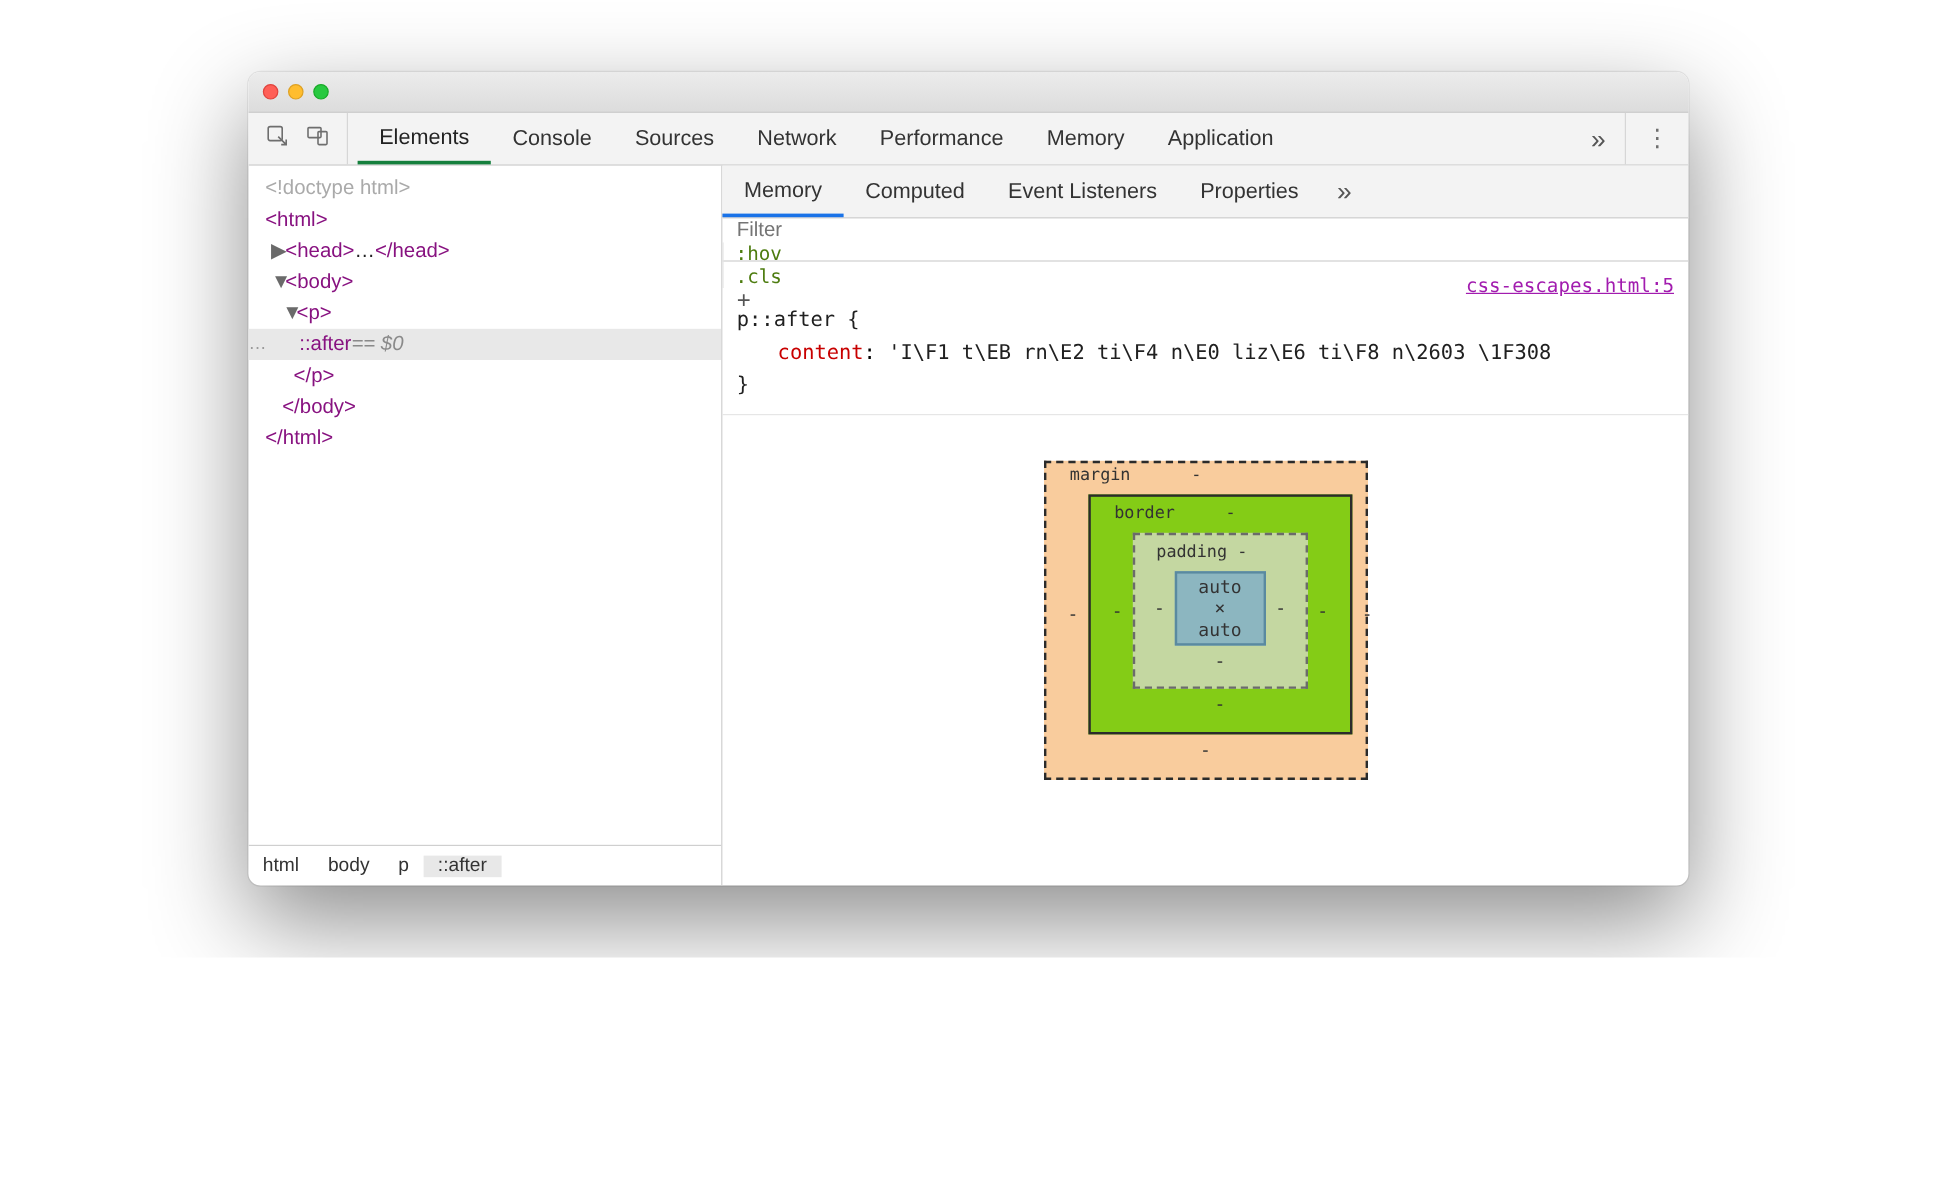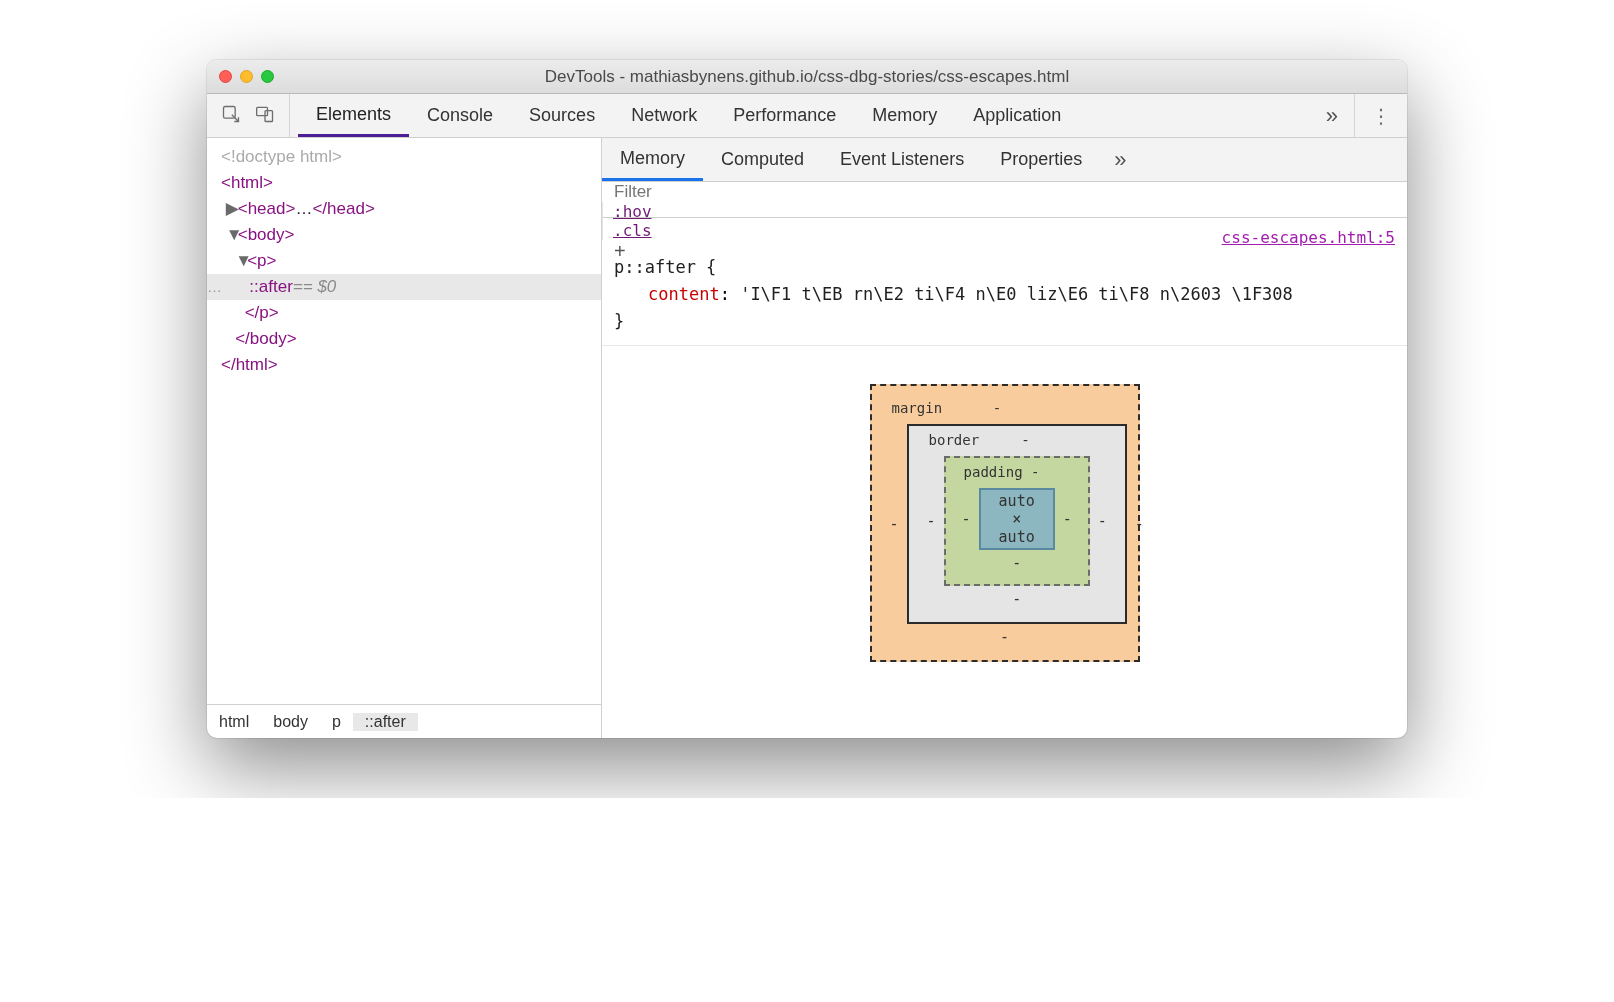--- a/index.html
+++ b/index.html
@@ -43,21 +43,21 @@
 .tool-icons { display: flex; align-items: center; gap: 14px; padding: 0 14px; border-right: 1px solid #d6d6d6; }
 .tool-icons svg { width: 20px; height: 20px; stroke: #6e6e6e; fill: none; stroke-width: 1.6; }
 .main-tabs { display: flex; align-items: stretch; flex: 1; padding-left: 8px; }
 .main-tab {
   display: flex; align-items: center;
   padding: 0 18px;
   color: #333;
   font-size: 18px;
   cursor: default;
 }
-.main-tab.active { color: #222; border-bottom: 3px solid #4c1d95; }
+.main-tab.active { color: #222; border-bottom: 3px solid #15803d; }
 .overflow-tabs { display: flex; align-items: center; padding: 0 16px; color: #555; font-size: 22px; }
 .kebab { display:flex; align-items:center; padding:0 16px; border-left:1px solid #d6d6d6; color:#6e6e6e; font-size:20px; }
 
 .panels { display: flex; height: 600px; }
 
 
 .dom-panel {
   width: 395px;
   border-right: 1px solid #cfcfcf;
   display: flex;
@@ -106,60 +106,59 @@
 
 .filter-row {
   display:flex; align-items:flex-start; border-bottom:1px solid #cfcfcf;
   height: 36px;
   flex-direction: column;
 }
 .filter-input {
   flex:1; border:none; outline:none; font-size:17px; padding:0 12px;
   color:#888; background:transparent;
 }
-.filter-btn { padding:0 10px; font-family:Menlo,monospace; font-size:16px; color:#701a75; border-left:1px solid #e5e5e5; height:100%; display:flex; align-items:center;text-decoration:underline;}
+.filter-btn { padding:0 10px; font-family:Menlo,monospace; font-size:16px; color:#4d7c0f; border-left:1px solid #e5e5e5; height:100%; display:flex; align-items:center;}
 .filter-plus { font-size:20px; padding:0 12px; color:#555; }
 
 .rule-block {
   font-family: Menlo, Consolas, monospace;
   font-size: 17px;
   line-height: 27px;
   padding: 6px 12px 10px 12px;
   border-bottom: 1px solid #e6e6e6;
 }
 .rule-header { display:flex; justify-content:space-between; }
 .selector { color:#202020;margin-top:30px; }
 .source-link { color:#a21caf; text-decoration: underline; font-size:16px;}
 .prop-name { color:#c80000; }
 .prop-value { color:#202020; }
 .indent { padding-left: 34px; text-indent: -0px;}
 .brace { color:#202020; }
 
 
 .box-model-wrap { flex:1; display:flex; align-items:flex-start; justify-content:center; padding:38px 0 0 0; }
 .bm { font-family: Menlo, monospace; font-size:15px; color:#333; text-align:center;}
-.bm-margin { background:#f9cc9d; border:2px dashed #2b2b2b; padding:12px 18px 14px 18px; width:270px;}
-.bm-border { background:#e5e5e5; border:2px solid #2b2b2b; padding:4px 18px 14px 18px; margin:4px 0;}
+.bm-margin { background:#f9cc9d; border:2px dashed #2b2b2b; padding:0 18px 14px 18px; width:270px;}
+.bm-border { background:#84cc16; border:2px solid #2b2b2b; padding:4px 18px 14px 18px; margin:4px 0;}
 .bm-padding{ background:#c4d7a1; border:2px dashed #6b6b6b; padding:4px 16px 12px 16px; margin:4px 0;}
 .bm-content{ background:#8cb6c0; border:2px solid #5a8aa0; padding:2px 18px; margin:4px 0; display:inline-block;}
 .bm-label { text-align:left; font-size:14px; padding:2px 0 4px 2px; color:#333;}
 .bm-row { display:flex; justify-content:space-between; align-items:center; gap:8px;}
 .bm-dash { color:#333; }
 </style>
 </head>
 <body>
 
 <div class="window">
   <div class="titlebar">
     <div class="traffic">
       <div class="dot red"></div>
       <div class="dot yellow"></div>
       <div class="dot green"></div>
     </div>
-    <div class="title">DevTools - mathiasbynens.github.io/css-dbg-stories/css-escapes.html</div>
   </div>
 
   <div class="toolbar">
     <div class="tool-icons">
       <span>
         <svg viewBox="0 0 24 24">
             <rect x="3" y="3" width="14" height="14" rx="2"></rect>
             <path d="M13 13 L21 21 M21 16 L21 21 L16 21"></path>
           </svg>
       </span>

